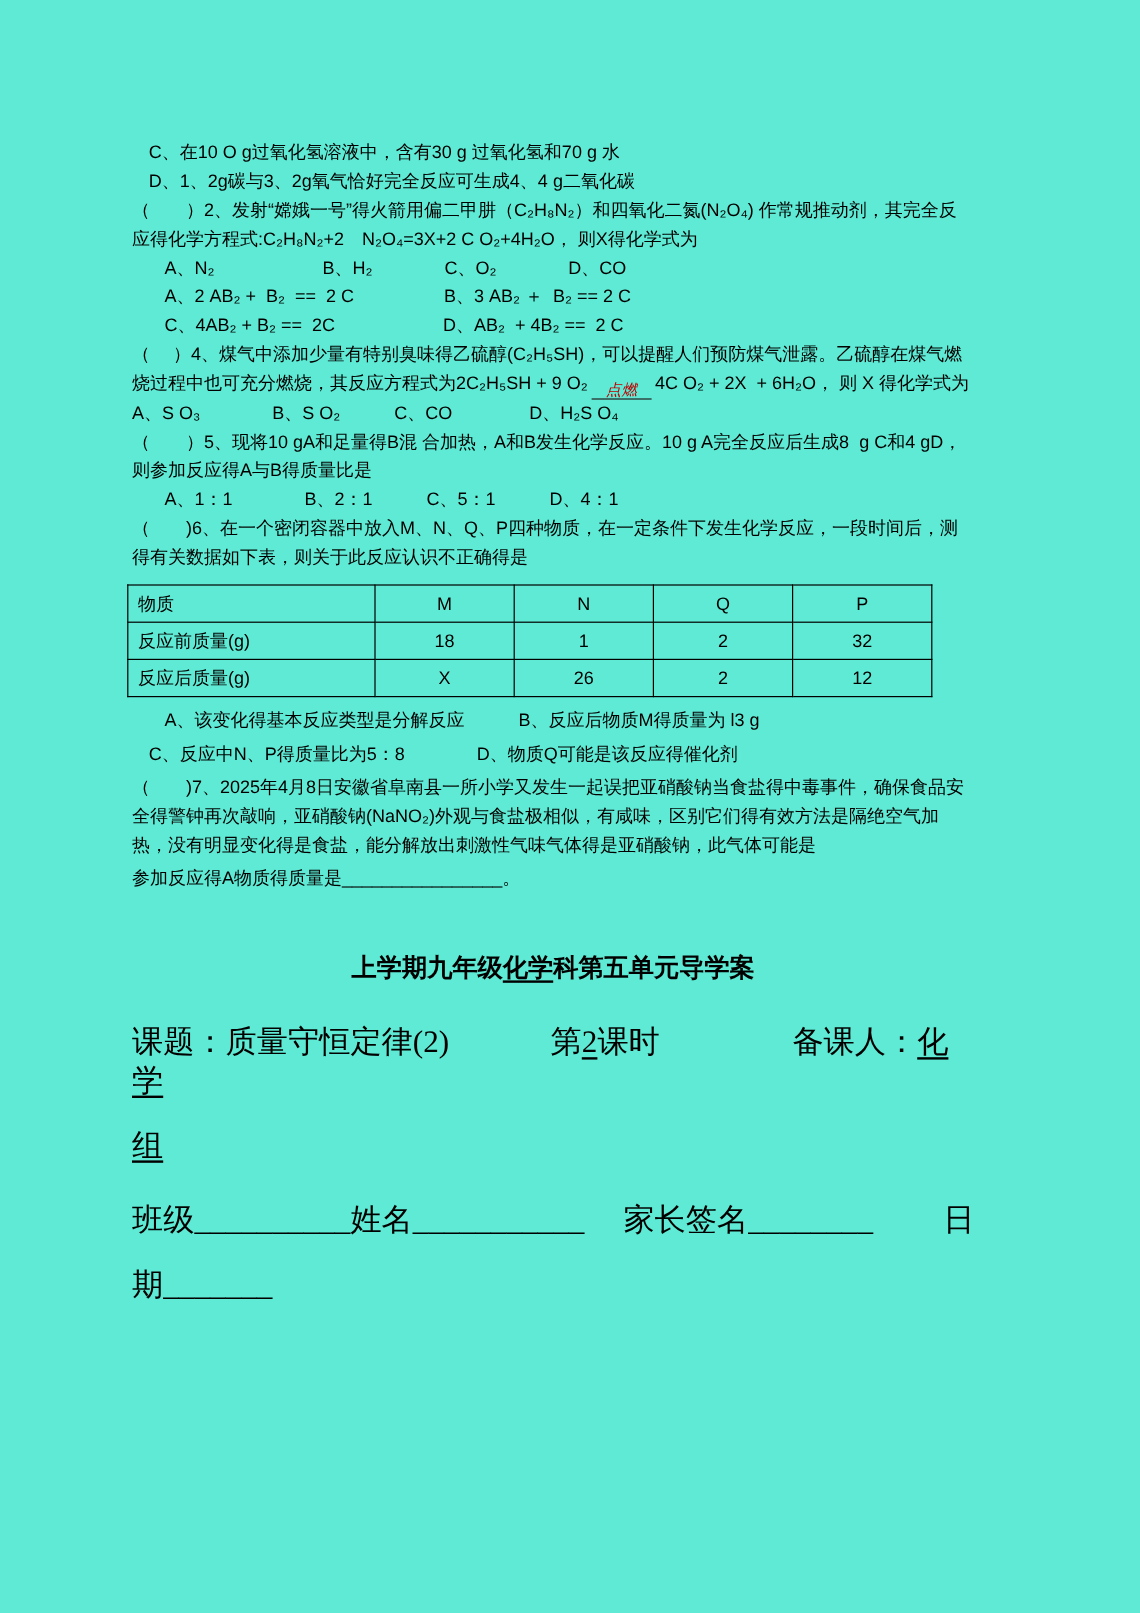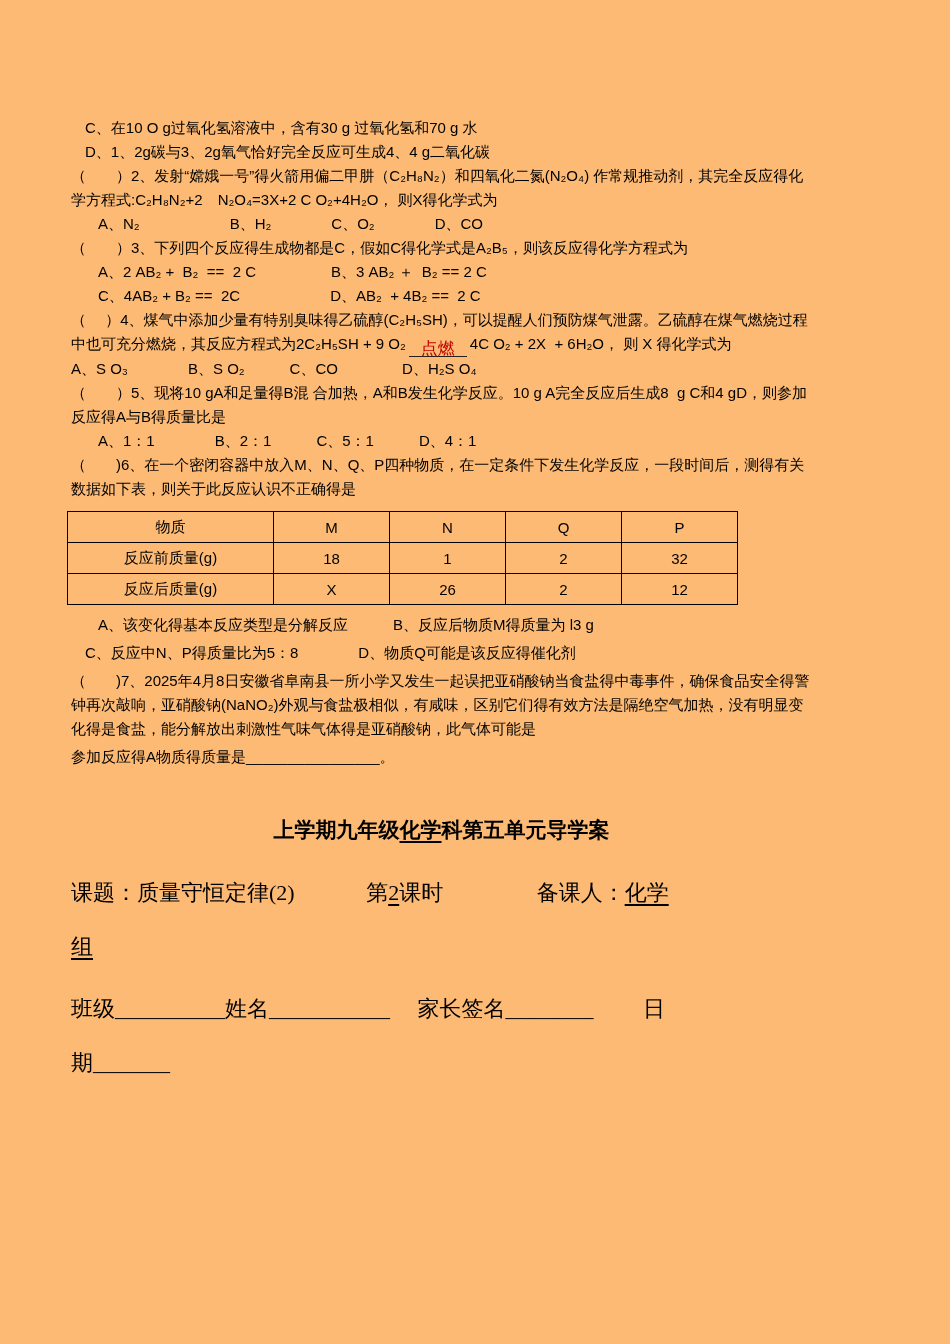--- a/index.html
+++ b/index.html
@@ -4,82 +4,81 @@
 <style>
   * { margin:0; padding:0; box-sizing:border-box; }
   html,body { background:#ffffff; }
   body {
     width:950px; height:1344px;
     color:#000;
     font-family:"Liberation Sans","DejaVu Sans",sans-serif;
   }
   .page {
     width:950px; height:1344px;
-    padding:116px 138px 0 71px;
+    padding:116px 138px 0 110px;
     overflow:hidden;
-    background:#fdba74;
+    background:#5eead4;
   }
   p { white-space:pre-wrap; font-size:15px; line-height:24px; }
   .opt0 { padding-left:0; }
   .opt1 { padding-left:14px; }
   .opt2 { padding-left:27px; }
   .stem { padding-left:0; }
   .mt4  { margin-top:4px; }
 
   
   .ignite { display:inline-block; vertical-align:-5px; margin:0 3px; }
   .ignite-text {
-    display:block; font-size:17px; line-height:13px;
+    display:block; font-size:13px; line-height:13px;
     color:#c00000;
     border-bottom:1.6px solid #222;
     padding:0 12px 1px 12px;
+    font-style:italic;
   }
 
   
   table.rx { border-collapse:collapse; width:670px; margin:10px 0 8px -4px; table-layout:fixed; }
   table.rx td {
     border:1.5px solid #000;
     height:31px; font-size:15px; padding:2px 8px;
     font-family:"Liberation Sans","DejaVu Sans",sans-serif;
-    text-align:center;
   }
   table.rx td.c { text-align:center; }
   table.rx col.w1 { width:206px; }
   table.rx col.wx { width:116px; }
 
   
   .doc-title {
     margin-top:44px;
     text-align:center;
     font-size:21px; font-weight:bold;
     font-family:"Liberation Serif","DejaVu Serif",serif;
     line-height:34px;
     white-space:pre-wrap;
   }
   .meta {
     font-family:"Liberation Serif","DejaVu Serif",serif;
-    font-size:22px; line-height:32px;
+    font-size:26px; line-height:32px;
     margin-top:30px;
     white-space:pre-wrap;
   }
   .meta.tight { margin-top:22px; }
   .u { text-decoration:underline; text-underline-offset:4px; }
 </style>
 </head>
 <body>
 
 <div class="page">
 
   <p class="opt1">C、在10 O g过氧化氢溶液中，含有30 g 过氧化氢和70 g 水</p>
   <p class="opt1">D、1、2g碳与3、2g氧气恰好完全反应可生成4、4 g二氧化碳</p>
 
   <p class="stem">（　　）2、发射“嫦娥一号”得火箭用偏二甲肼（C₂H₈N₂）和四氧化二氮(N₂O₄) 作常规推动剂，其完全反应得化学方程式:C₂H₈N₂+2　N₂O₄=3X+2 C O₂+4H₂O， 则X得化学式为</p>
   <p class="opt2">A、N₂　　　　　　B、H₂　　　　C、O₂　　　　D、CO</p>
 
-  <p class="stem">（　　）3、下列四个反应得生成物都是C，假如C得化学式是A₂B₅，则该反应得化学方程式为</p>
   <p class="opt2">A、2 AB₂ +  B₂  ==  2 C　　　　　B、3 AB₂ ＋  B₂ == 2 C</p>
   <p class="opt2">C、4AB₂ + B₂ ==  2C　　　　　　D、AB₂  + 4B₂ ==  2 C</p>
 
   <p class="stem"><span>（　 ）4、煤气中添加少量有特别臭味得乙硫醇(C₂H₅SH)，可以提醒人们预防煤气泄露。乙硫醇在煤气燃烧过程中也可充分燃烧，其反应方程式为2C₂H₅SH + 9 O₂</span><span class="ignite"><span class="ignite-text">点燃</span></span><span>4C O₂ + 2X  + 6H₂O， 则 X 得化学式为</span></p>
   <p class="opt0">A、S O₃　　　　B、S O₂　　　C、CO　　　　 D、H₂S O₄</p>
 
   <p class="stem">（　　）5、现将10 gA和足量得B混 合加热，A和B发生化学反应。10 g A完全反应后生成8  g C和4 gD，则参加反应得A与B得质量比是</p>
   <p class="opt2">A、1：1　　　　B、2：1　　　C、5：1　　　D、4：1</p>
 
   <p class="stem">（　　)6、在一个密闭容器中放入M、N、Q、P四种物质，在一定条件下发生化学反应，一段时间后，测得有关数据如下表，则关于此反应认识不正确得是</p>

